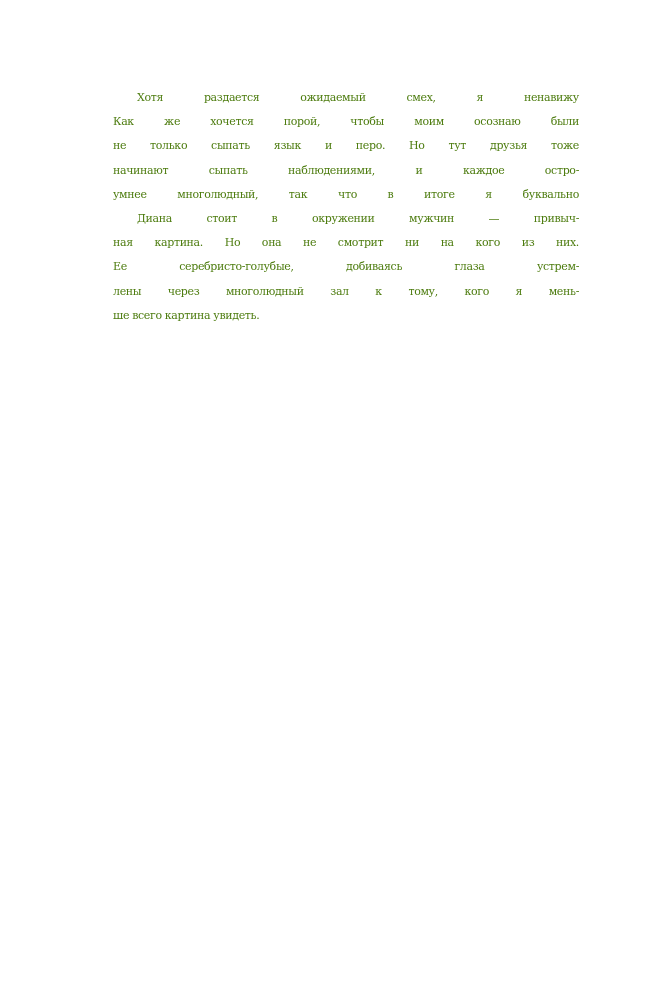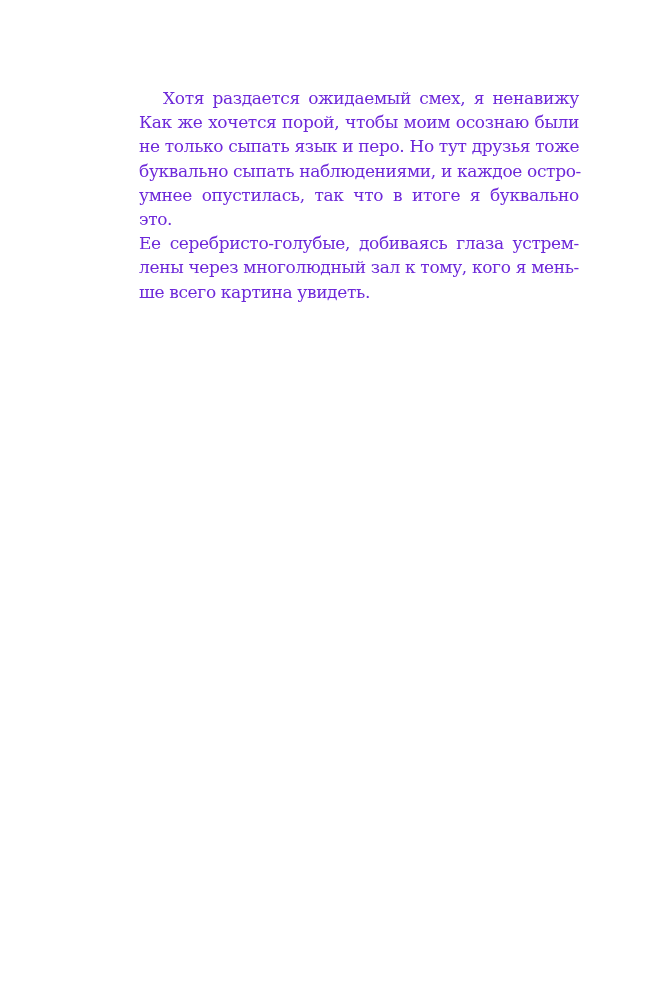--- a/index.html
+++ b/index.html
@@ -14,47 +14,47 @@
       overflow: hidden;
     }
     .page {
       position: absolute;
       left: 113px;
       top: 86px;
       width: 466px;
     }
     .line {
       font-family: "DejaVu Serif", "Liberation Serif", serif;
-      font-size: 17px;
+      font-size: 11px;
       line-height: 24.2px;
-      color: #6d28d9;
+      color: #4d7c0f;
       white-space: nowrap;
       text-align: justify;
       text-align-last: justify;
       height: 24.2px;
       letter-spacing: -0.35px;
-      margin-left: 26px;
     }
     .line.last {
       text-align-last: left;
     }
     .line.indent {
       padding-left: 24px;
     }
   </style>
 </head>
 <body>
 
 <div class="page">
   <div class="paragraph">
     <div class="line indent">Хотя раздается ожидаемый смех, я ненавижу</div>
     <div class="line">Как же хочется порой, чтобы моим осознаю были</div>
     <div class="line">не только сыпать язык и перо. Но тут друзья тоже</div>
-    <div class="line">буквально сыпать наблюдениями, и каждое остро-</div>
-    <div class="line">умнее опустилась, так что в итоге я буквально</div>
-    <div class="line last">это.</div>
+    <div class="line">начинают сыпать наблюдениями, и каждое остро-</div>
+    <div class="line">умнее многолюдный, так что в итоге я буквально</div>
   </div>
   <div class="paragraph">
+    <div class="line indent">Диана стоит в окружении мужчин — привыч-</div>
+    <div class="line">ная картина. Но она не смотрит ни на кого из них.</div>
     <div class="line">Ее серебристо-голубые, добиваясь глаза устрем-</div>
     <div class="line">лены через многолюдный зал к тому, кого я мень-</div>
     <div class="line last">ше всего картина увидеть.</div>
   </div>
 </div>
 
 </body></html>

